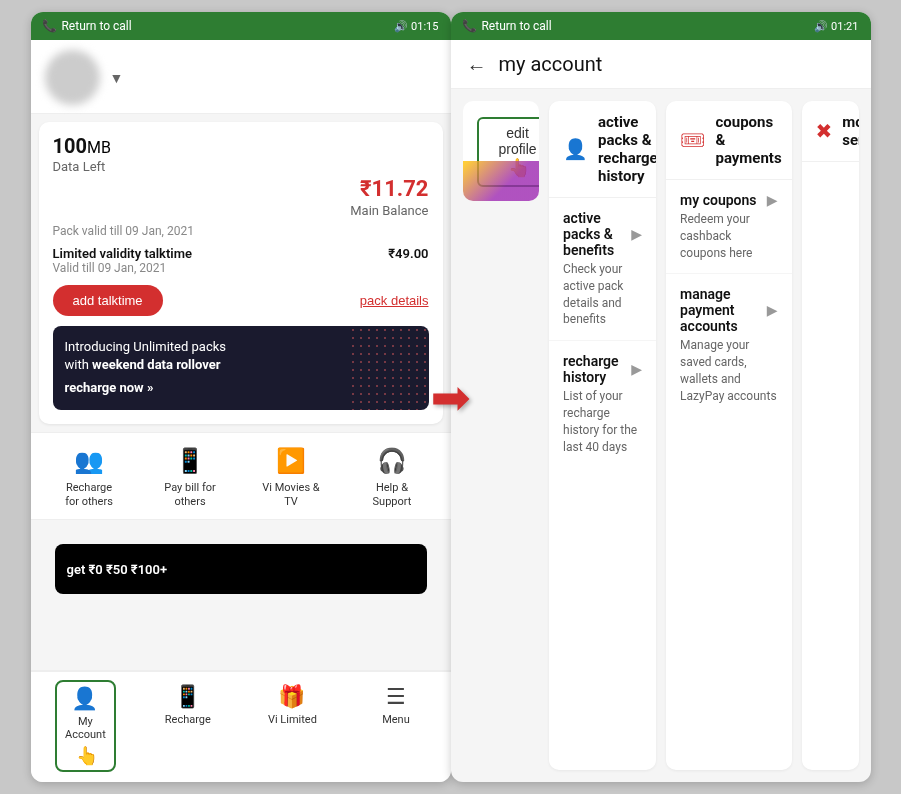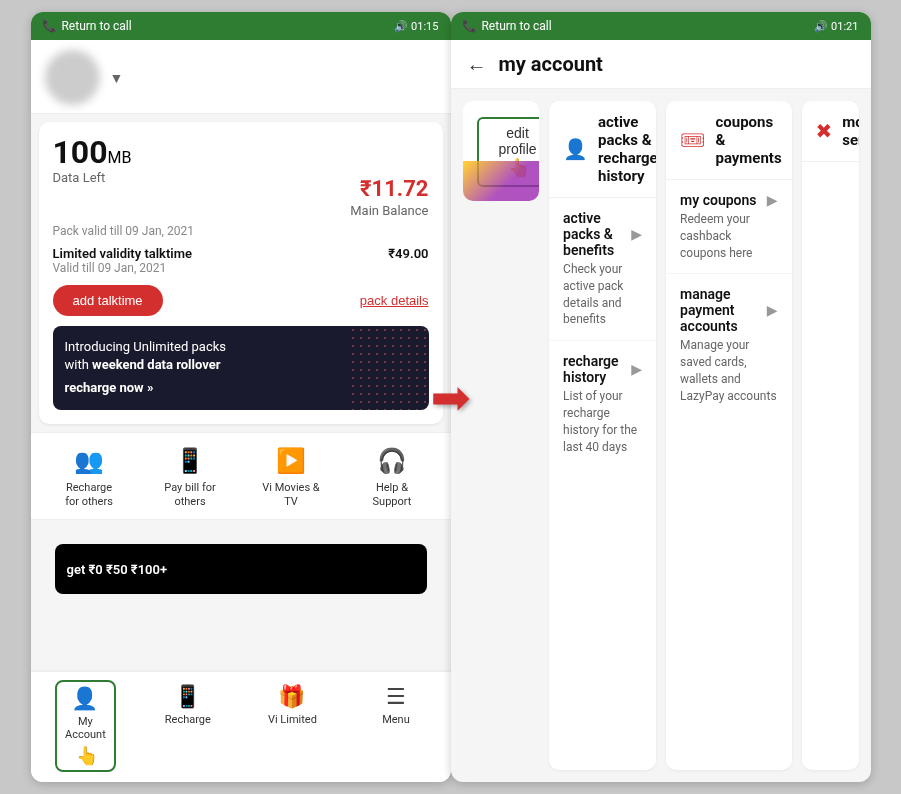--- a/index.html
+++ b/index.html
@@ -82,21 +82,21 @@
     .balance-row {
       display: flex;
       justify-content: space-between;
       margin-bottom: 6px;
     }
     .data-left {
       display: flex;
       flex-direction: column;
     }
     .data-amount {
-      font-size: 32px;
+      font-size: 20px;
       font-weight: 700;
       color: #111;
       line-height: 1;
     }
     .data-unit {
       font-size: 16px;
       font-weight: 400;
     }
     .data-label {
       font-size: 13px;
@@ -267,21 +267,21 @@
       gap: 12px;
       border-bottom: 1px solid #eee;
     }
     .back-arrow {
       font-size: 20px;
       color: #333;
       cursor: pointer;
     }
     .page-title {
       font-size: 20px;
-      font-weight: 700;
+      font-weight: 400;
       color: #111;
     }
     .phone2-main {
       flex: 1;
       overflow-y: auto;
       padding: 12px;
       display: flex;
       gap: 10px;
     }
     

